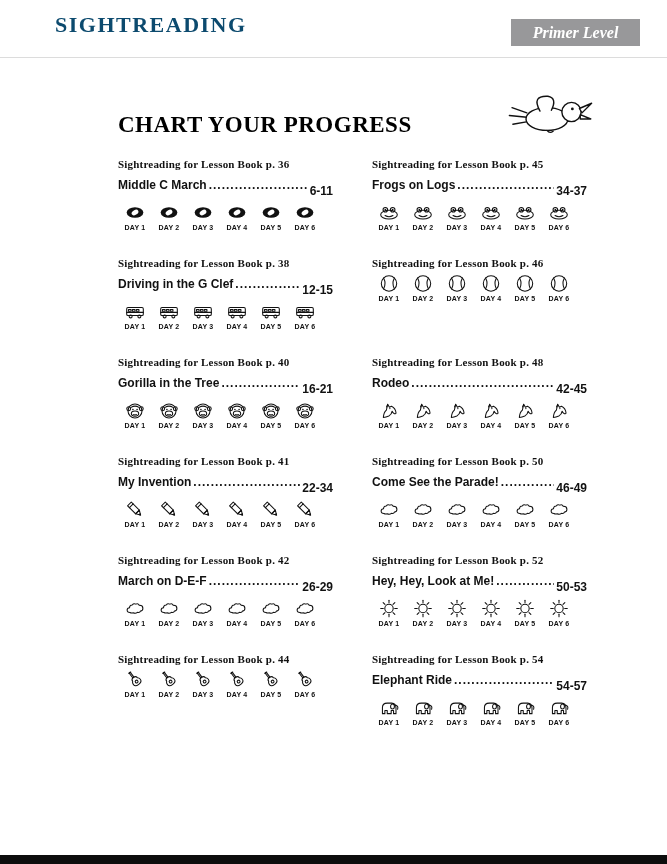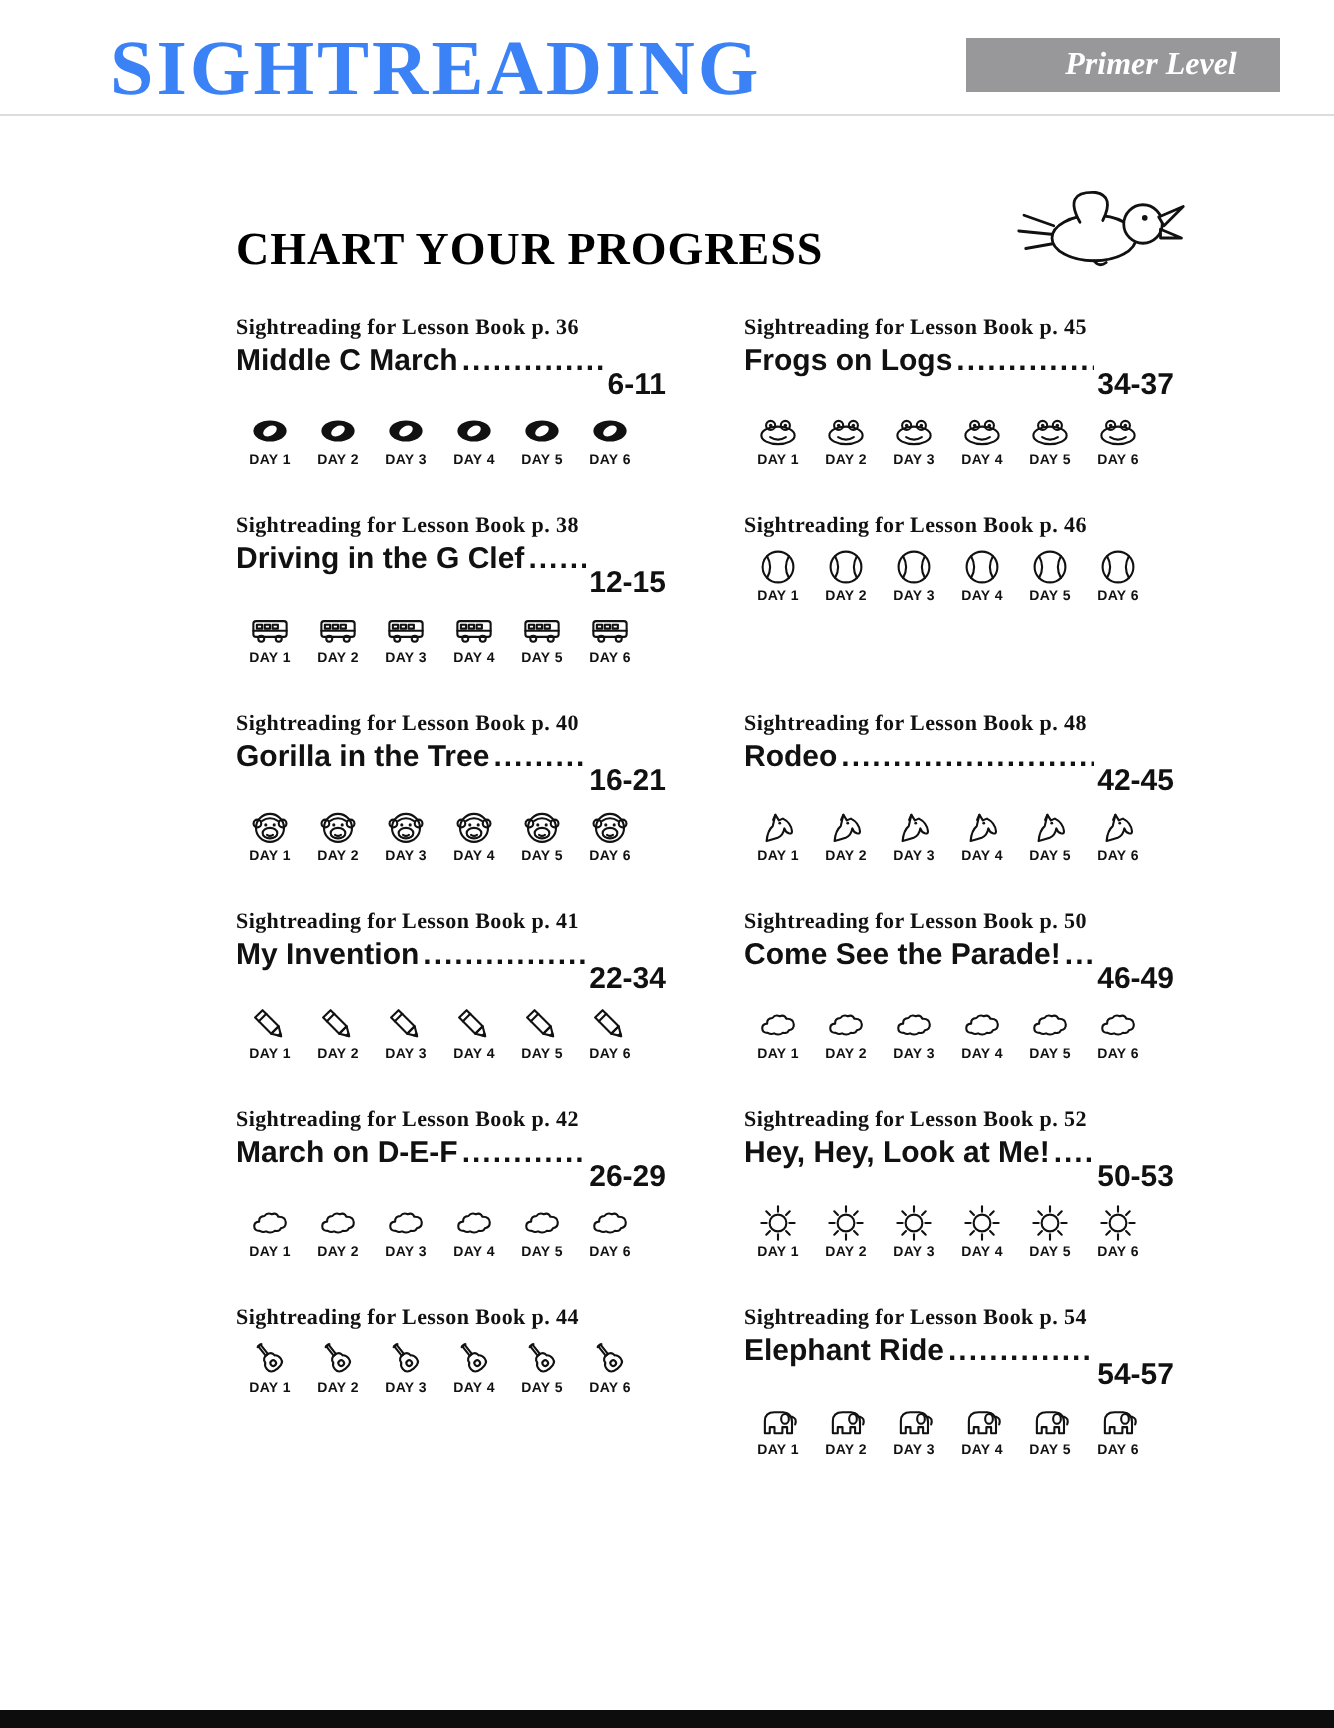--- a/index.html
+++ b/index.html
@@ -4,26 +4,26 @@
 <style>
   html,body { margin:0; padding:0; background:#ffffff; }
   .page {
     position:relative; width:667px; height:864px; background:#fff;
     font-family:"Liberation Sans", sans-serif; color:#111; overflow:hidden;
   }
   
   .header-title {
     position:absolute; left:55px; top:12px;
     font-family:"Liberation Serif", serif; font-weight:bold;
-    font-size:39px; letter-spacing:1.5px; color:#3b82f6;
+    font-size:22px; letter-spacing:1.5px; color:#0c4a6e;
   }
   .level-box {
     position:absolute; right:27px; top:19px; width:129px; height:27px;
     background:#98989a; color:#fff; display:flex; align-items:center; justify-content:center;
-    font-family:"Liberation Serif", serif; font-style:italic; font-weight:bold; font-size:16px;padding-left:28px;
+    font-family:"Liberation Serif", serif; font-style:italic; font-weight:bold; font-size:16px;
   }
   .header-rule {
     position:absolute; top:57px; left:0; width:100%; height:0;
     border-top:1px solid #dcdcdc;
   }
   
   .page-title {
     position:absolute; left:118px; top:112px;
     font-family:Liberation Serif, serif; font-weight:bold;
     font-size:23px; letter-spacing:0.5px; color:#000;
@@ -34,22 +34,22 @@
     position:absolute; left:118px; top:158px; width:469px;
     display:flex; gap:39px;
   }
   .col { width:215px; display:flex; flex-direction:column; gap:27px; }
   .entry { height:72px; }
   .entry-ref {
     font-family:"Liberation Serif", serif; font-weight:bold;
     font-size:11px; letter-spacing:0.2px; white-space:nowrap;
   }
   .entry-titleline {
-    display:flex; align-items:flex-start; margin-top:2px;
-    font-weight:bold; font-size:15px;
+    display:flex; align-items:center; margin-top:2px;
+    font-weight:bold; font-size:12px;
   }
   .entry-title { white-space:nowrap; }
   .leader { flex:1; overflow:hidden; white-space:nowrap; margin:0 2px; }
   .leader::after {
     content:"......................................................................";
     letter-spacing:1px; font-weight:bold;
   }
   .entry-pages { white-space:nowrap;margin-top:12px; }
   .icon-row { display:flex; margin-top:4px; }
   .day-cell { width:34px; display:flex; flex-direction:column; align-items:center; }

